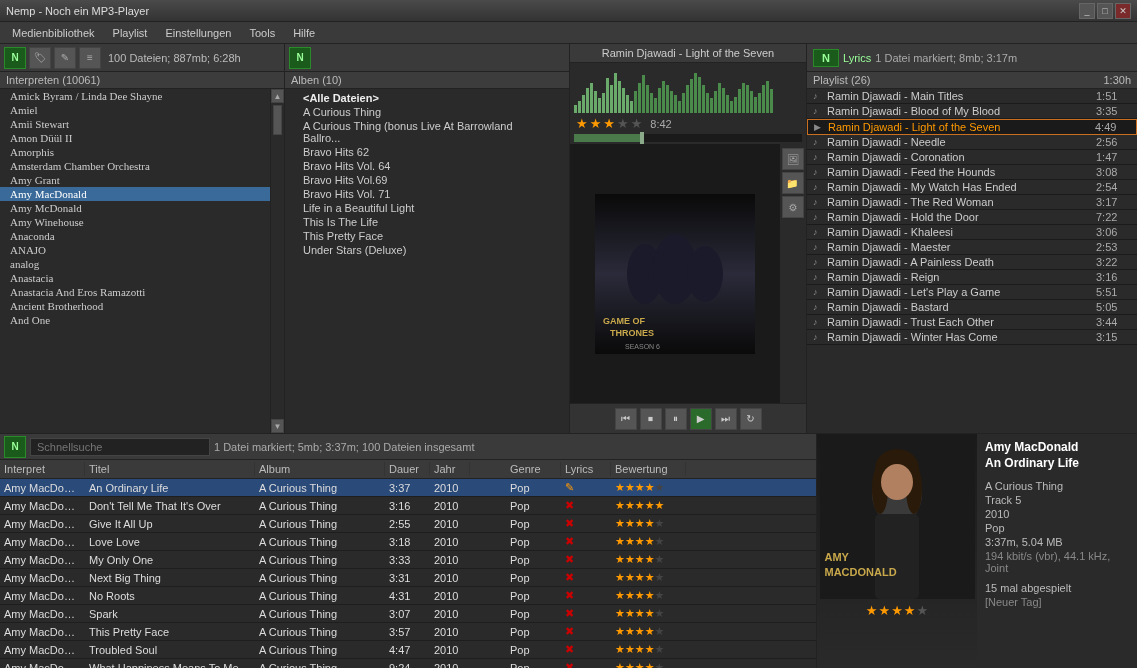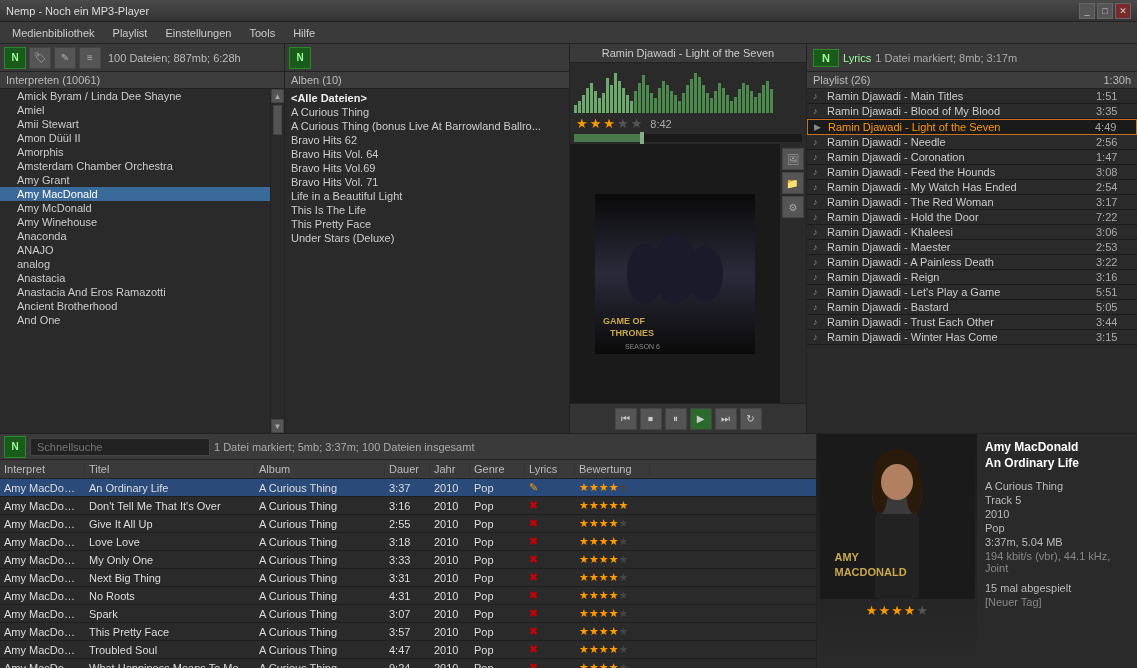--- a/index.html
+++ b/index.html
@@ -107,26 +107,27 @@
       flex: 1;
       overflow: hidden;
       position: relative;
     }
     .artists-list {
       list-style: none;
       overflow-y: auto;
       height: 100%;
     }
     .artists-list li {
-      padding: 1px 17px;
+      padding: 1px 10px;
       cursor: pointer;
       white-space: nowrap;
       overflow: hidden;
       text-overflow: ellipsis;
       color: #ccc;
+      font-family: Liberation Serif, serif;
     }
     .artists-list li.selected { background: #3a6a9a; color: #fff; }
     .scrollbar-vertical {
       width: 14px;
       background: #333;
       border-left: 1px solid #222;
       display: flex;
       flex-direction: column;
     }
     .scroll-btn {
@@ -153,21 +154,21 @@
       display: flex;
       flex-direction: column;
     }
     .albums-list {
       list-style: none;
       overflow-y: auto;
       flex: 1;
       padding: 2px 0;
     }
     .albums-list li {
-      padding: 1px 6px;
+      padding: 1px 18px;
       cursor: pointer;
       color: #ccc;
     }
     .albums-list li.bold { font-weight: bold; color: #eee; }
 
     
     .player-panel {
       flex: 1;
       border-right: 1px solid #222;
       display: flex;
@@ -356,21 +357,21 @@
       cursor: pointer;
       border-bottom: 1px solid #1e1e1e;
     }
     .track-row.selected { background: #2a4a7a; }
     .track-row .col { padding: 1px 4px; overflow: hidden; text-overflow: ellipsis; white-space: nowrap; }
     .col-artist { width: 85px; }
     .col-title { width: 170px; }
     .col-album { width: 130px; }
     .col-duration { width: 45px; }
     .col-year { width: 40px; }
-    .col-genre { width: 55px; }
+    .col-genre { width: 55px; margin-left: 36px; }
     .col-lyrics { width: 50px; }
     .col-rating { width: 75px; }
 
     
     .info-panel {
       width: 320px;
       background: #2a2a2a;
       display: flex;
     }
     .info-art {
@@ -384,21 +385,21 @@
     .info-art-img {
       width: 155px;
       height: 165px;
       background: linear-gradient(135deg, #222, #444);
       position: relative;
       overflow: hidden;
     }
     .amy-text {
       position: absolute;
       bottom: 20px;
-      left: 15px;
+      left: 5px;
       color: #c8a84b;
       font-size: 11px;
       font-weight: bold;
       line-height: 1.3;
     }
     .info-stars {
       display: flex;
       gap: 1px;
       padding: 4px 2px;
     }

